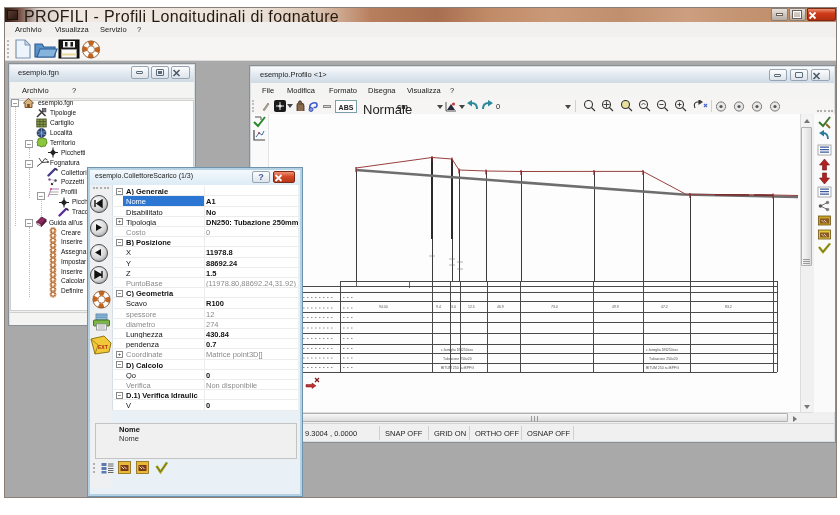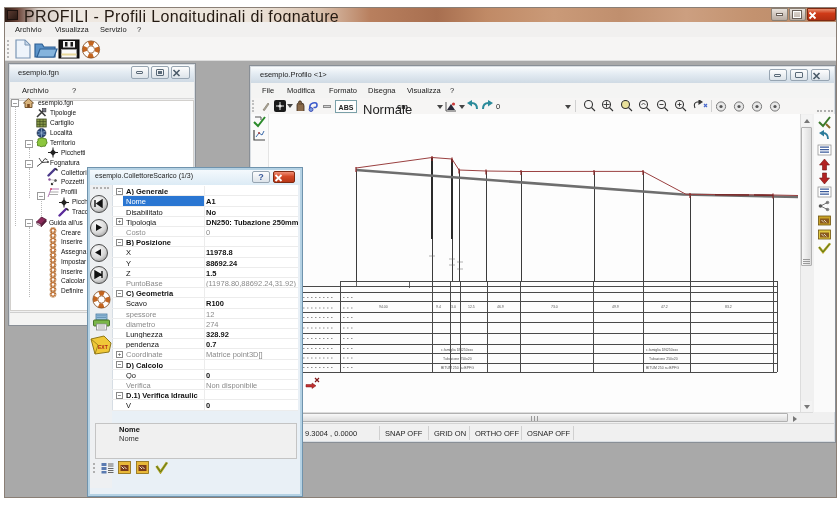--- a/index.html
+++ b/index.html
@@ -731,21 +731,21 @@
 <div class="prow" style="top:308.6px;">
     <span class="nm gy">spessore</span>
     <span class="vl gy">12</span>
   </div>
 <div class="prow" style="top:318.8px;">
     <span class="nm gy">diametro</span>
     <span class="vl gy">274</span>
   </div>
 <div class="prow" style="top:329px;padding-left:9px;">
     <span class="nm">Lunghezza</span>
-    <span class="vl">328.92</span>
+    <span class="vl">430.84</span>
   </div>
 <div class="prow" style="top:339.2px;">
     <span class="nm">pendenza</span>
     <span class="vl">0.7</span>
   </div>
 <div class="prow" style="top:349.4px;">
     <span class="pm2">+</span>
     <span class="nm gy">Coordinate</span>
     <span class="vl gy">Matrice point3D[]</span>
   </div>

